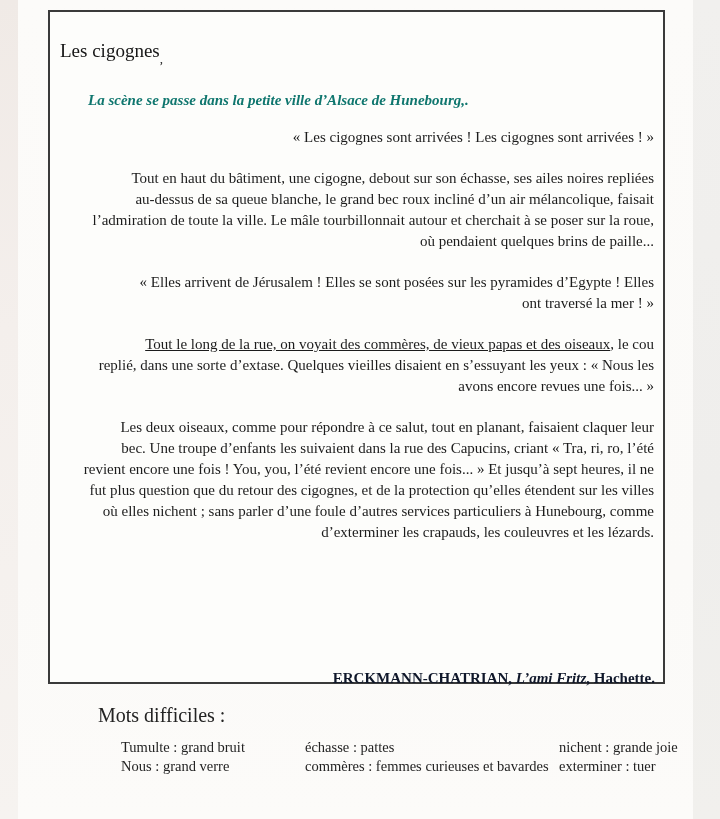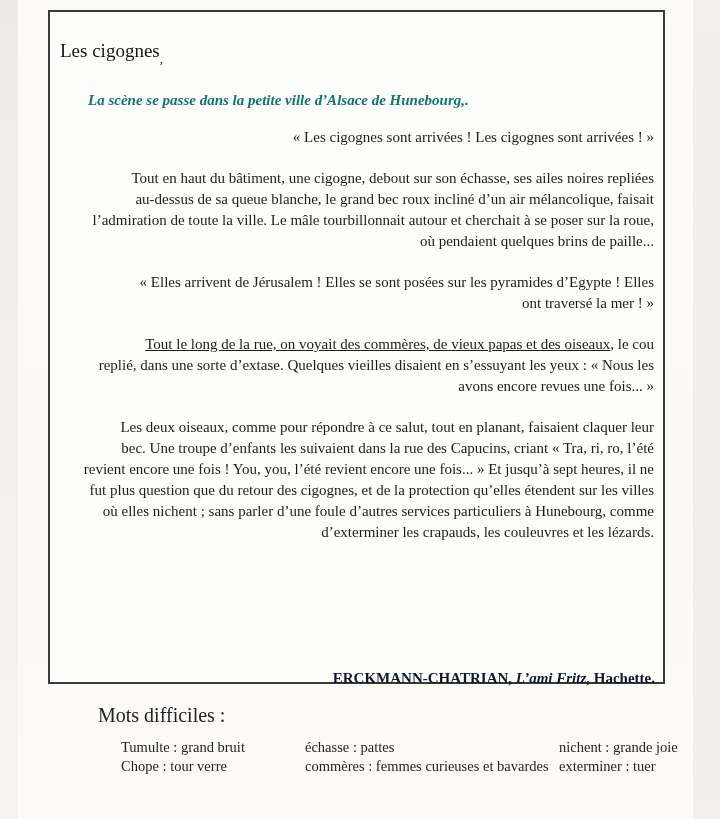--- a/index.html
+++ b/index.html
@@ -127,21 +127,21 @@
       <p class="p nogap">Les deux oiseaux, comme pour répondre à ce salut, tout en planant, faisaient claquer leur bec. Une troupe d’enfants les suivaient dans la rue des Capucins, criant « Tra, ri, ro, l’été revient encore une fois ! You, you, l’été revient encore une fois... » Et jusqu’à sept heures, il ne fut plus question que du retour des cigognes, et de la protection qu’elles étendent sur les villes où elles nichent ; sans parler d’une foule d’autres services particuliers à Hunebourg, comme d’exterminer les crapauds, les couleuvres et les lézards.</p>
 
       <div class="author-line"><span>ERCKMANN-CHATRIAN, </span><span class="work">L’ami Fritz</span><span>, Hachette.</span></div>
 
     </div>
 
     <div class="vocab-heading">Mots difficiles  :</div>
 
     <div class="vocab-col c1">
       <div>Tumulte  : grand bruit</div>
-      <div>Chope  : tour verre</div>
+      <div>Nous  : grand verre</div>
     </div>
 
     <div class="vocab-col c2">
       <div>échasse  : pattes</div>
       <div>commères  : femmes curieuses et bavardes</div>
     </div>
 
     <div class="vocab-col c3">
       <div>nichent  : grande joie</div>
       <div>exterminer  : tuer</div>

